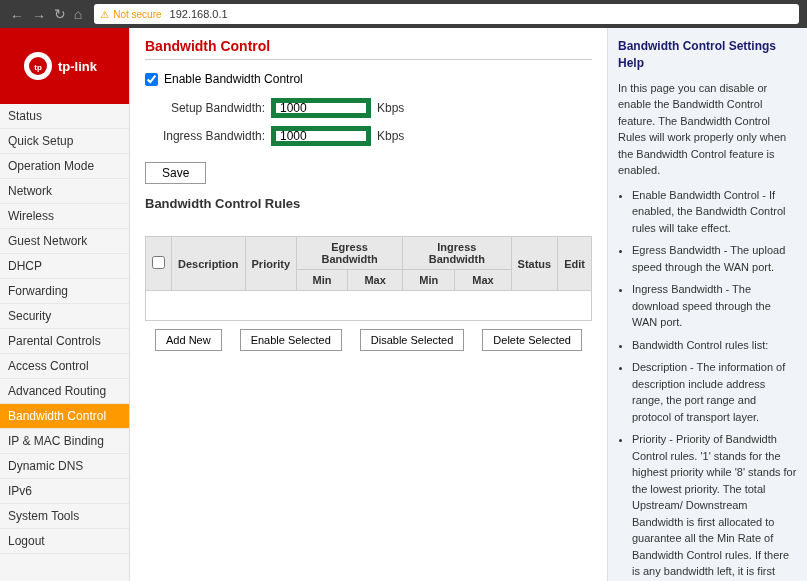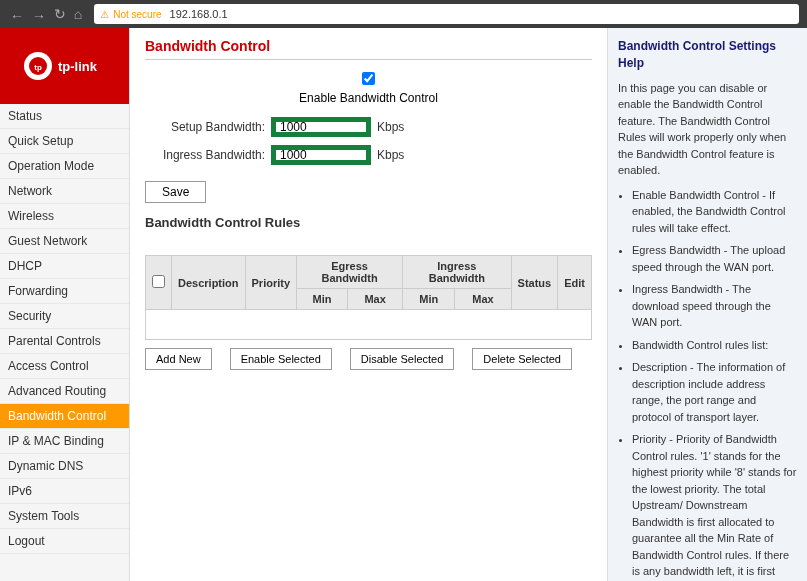--- a/index.html
+++ b/index.html
@@ -95,24 +95,23 @@
       color: #c00;
       font-size: 14px;
       font-weight: bold;
       border-bottom: 1px solid #ccc;
       padding-bottom: 5px;
       margin-bottom: 12px;
     }
 
     .enable-row {
       display: flex;
-      align-items: center;
+      align-items: flex-end;
       gap: 6px;
       margin-bottom: 12px;
-      flex-direction: column;
     }
 
     .form-row {
       display: flex;
       align-items: center;
       margin-bottom: 8px;
       gap: 6px;
     }
     .form-label {
       text-align: right;
@@ -160,20 +159,21 @@
     .rules-table th {
       background: #e8e8e8;
       font-weight: bold;
       color: #333;
     }
 
     .table-actions {
       display: flex;
       gap: 18px;
       margin-top: 6px;
+      justify-content: center;
     }
     .action-btn {
       border: 1px solid #999;
       background: #fff;
       padding: 4px 10px;
       cursor: pointer;
       font-size: 11px;
     }
 
     

